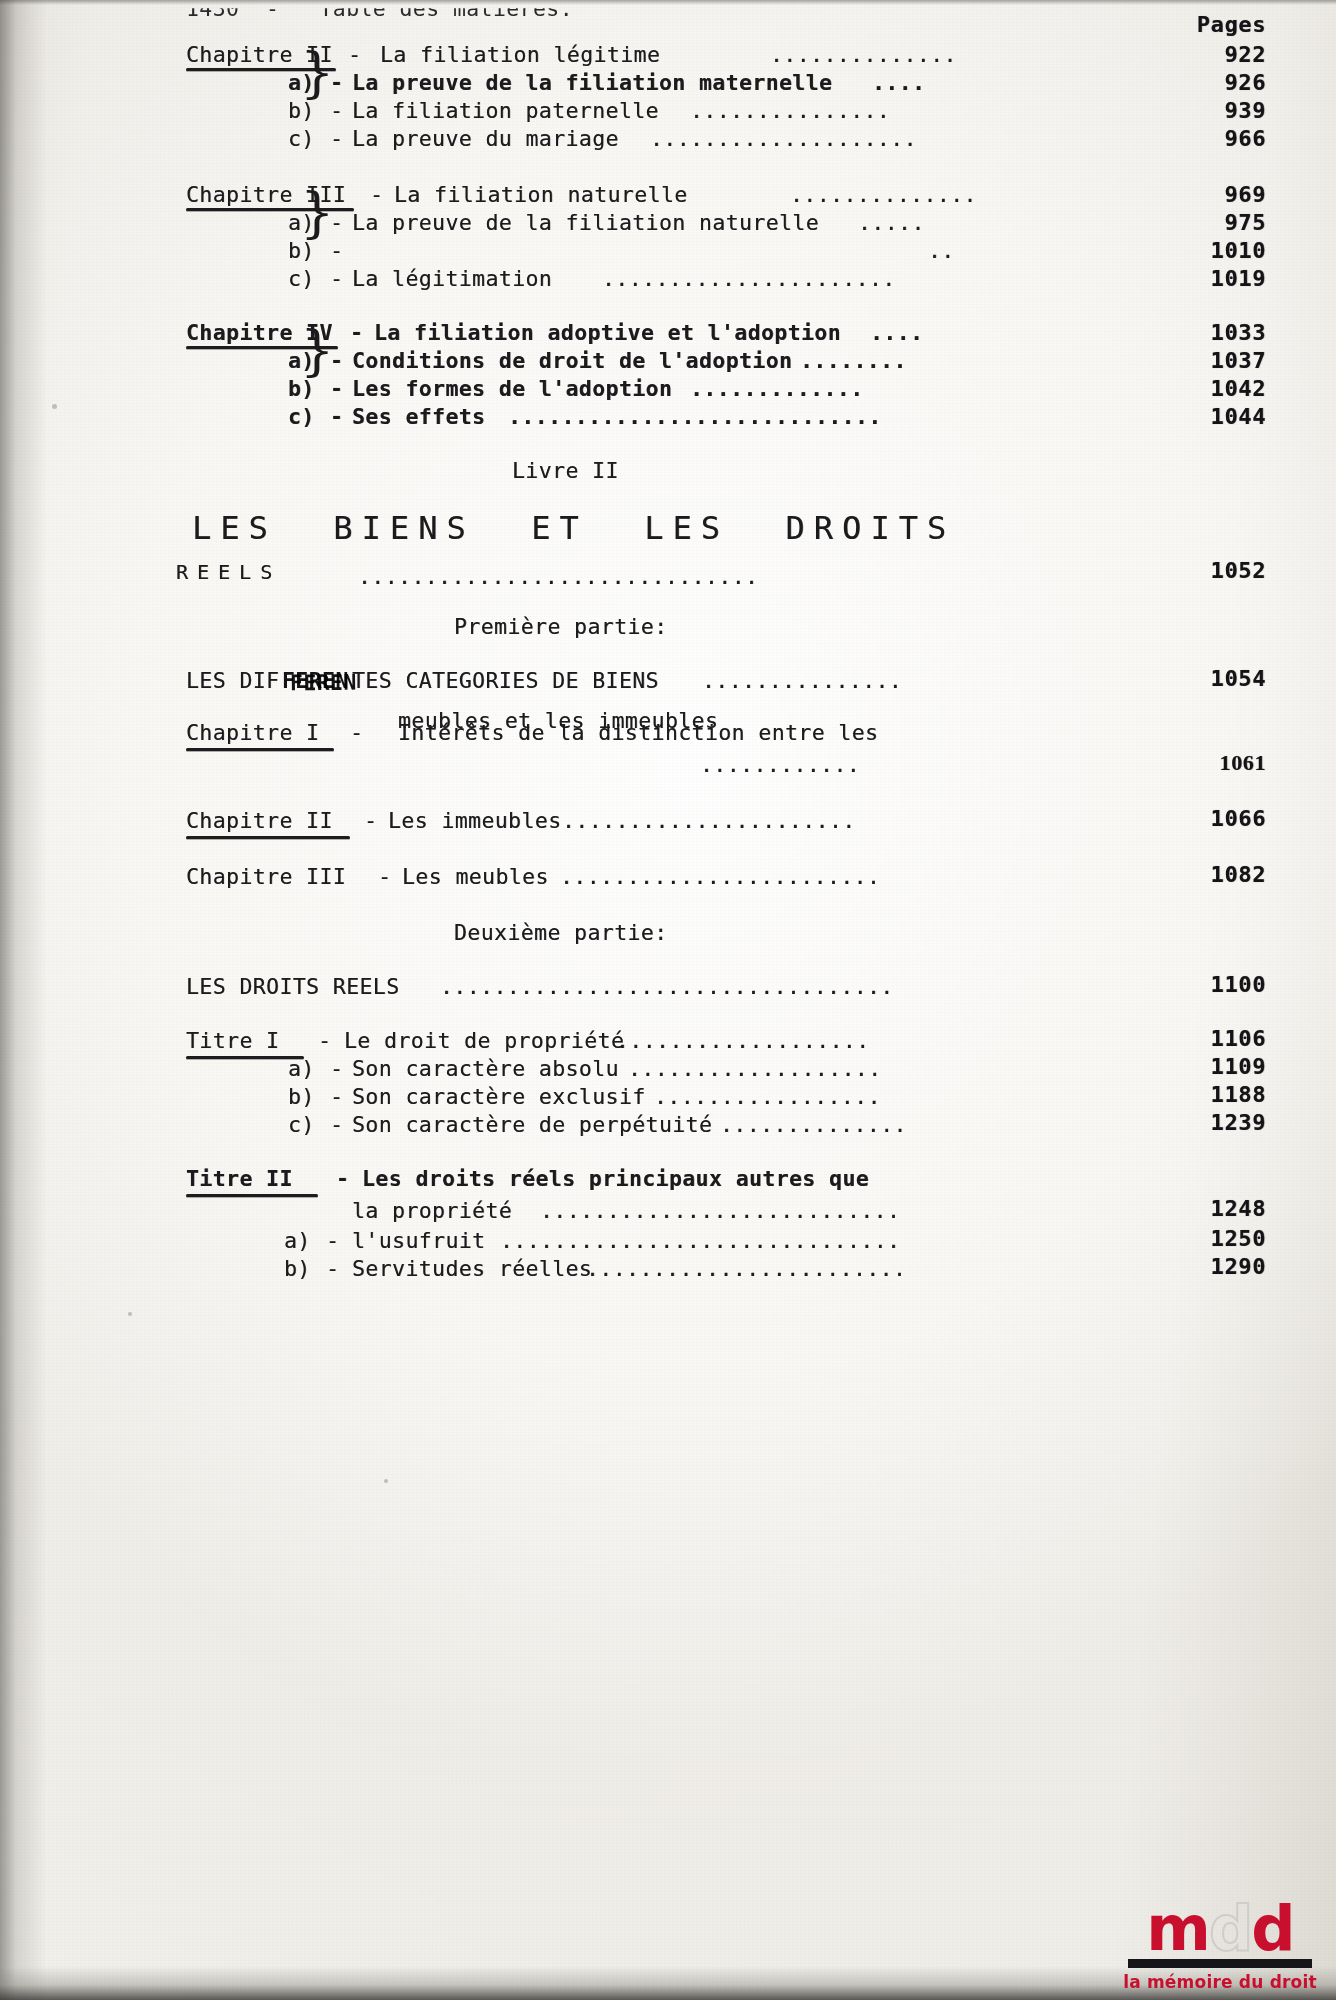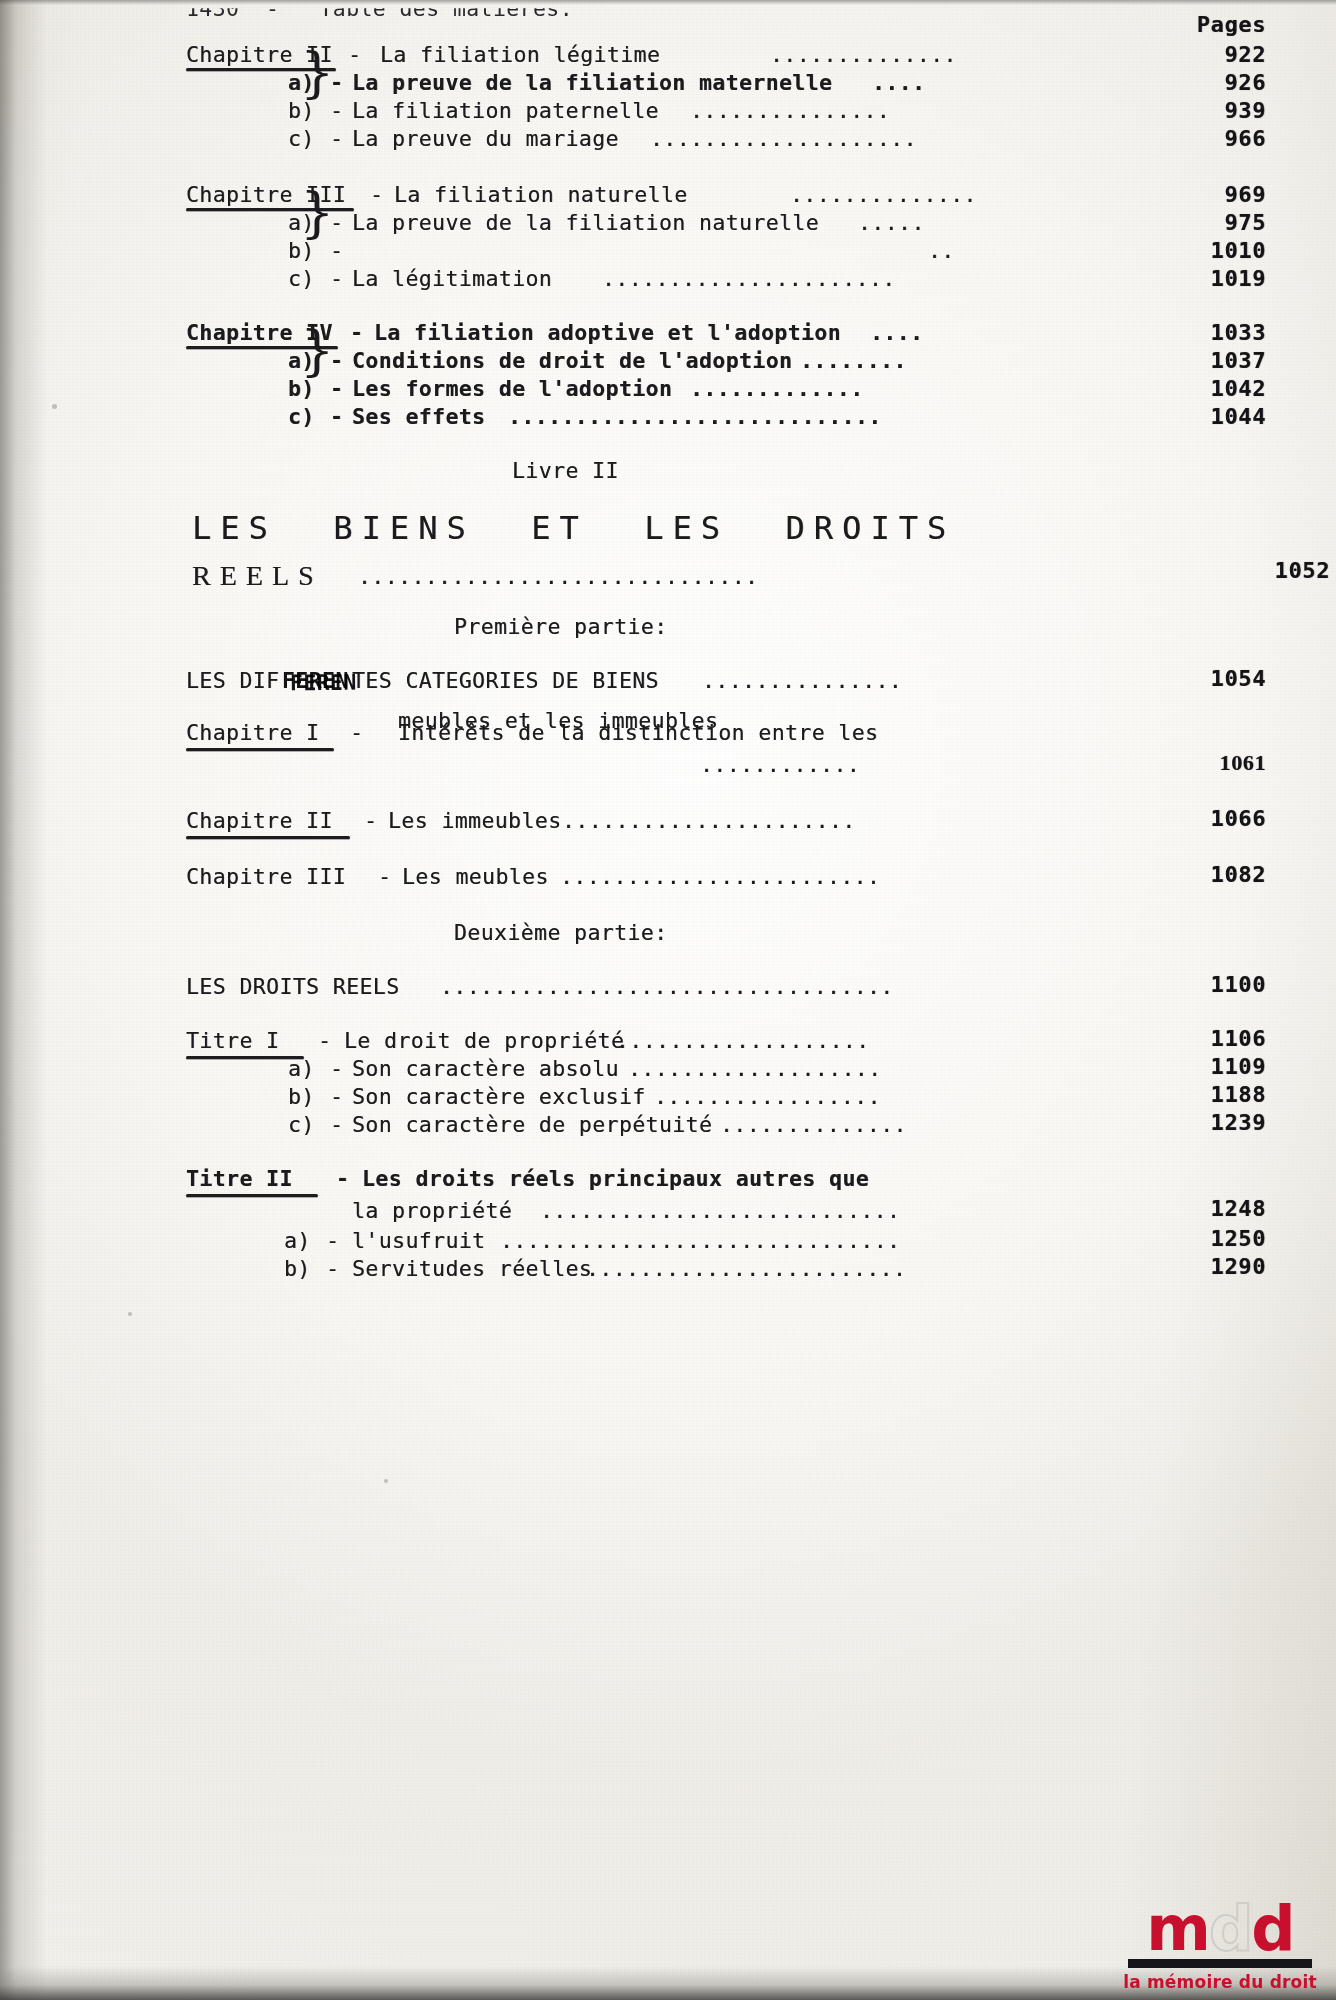--- a/index.html
+++ b/index.html
@@ -251,23 +251,23 @@
     <div class="line bold" style="left:288px; top:406px;">c)</div>
     <div class="line bold" style="left:330px; top:406px;">-</div>
     <div class="line bold" style="left:352px; top:406px;">Ses effets</div>
     <div class="line bold" style="left:508px; top:406px;">............................</div>
     <div class="pg" style="left:1156px; top:406px;">1044</div>
 
     <div class="line" style="left:512px; top:460px;">Livre II</div>
 
     <div class="line spaced" style="left:192px; top:512px; font-size:32px;">LES  BIENS  ET  LES  DROITS</div>
 
-    <div class="line spaced" style="left:192px; top:562px; font-size:28px;font-family:Liberation Serif, serif;">REELS</div>
+    <div class="line spaced" style="left:176px; top:562px; font-size:20px;">REELS</div>
     <div class="line" style="left:358px; top:566px;">..............................</div>
-    <div class="pg" style="left:1220px; top:560px;">1052</div>
+    <div class="pg" style="left:1156px; top:560px;">1052</div>
 
     <div class="line" style="left:454px; top:616px;">Première partie:</div>
 
     <div class="line" style="left:186px; top:670px;">LES DIF</div>
     <div class="strike-over" style="left:282px; top:670px;">FEREN</div>
     <div class="strike-over" style="left:290px; top:672px; transform:rotate(-0.6deg);">FEREN</div>
     <div class="line" style="left:352px; top:670px;">TES CATEGORIES DE BIENS</div>
     <div class="line" style="left:702px; top:670px;">...............</div>
     <div class="pg" style="left:1156px; top:668px;">1054</div>
 

